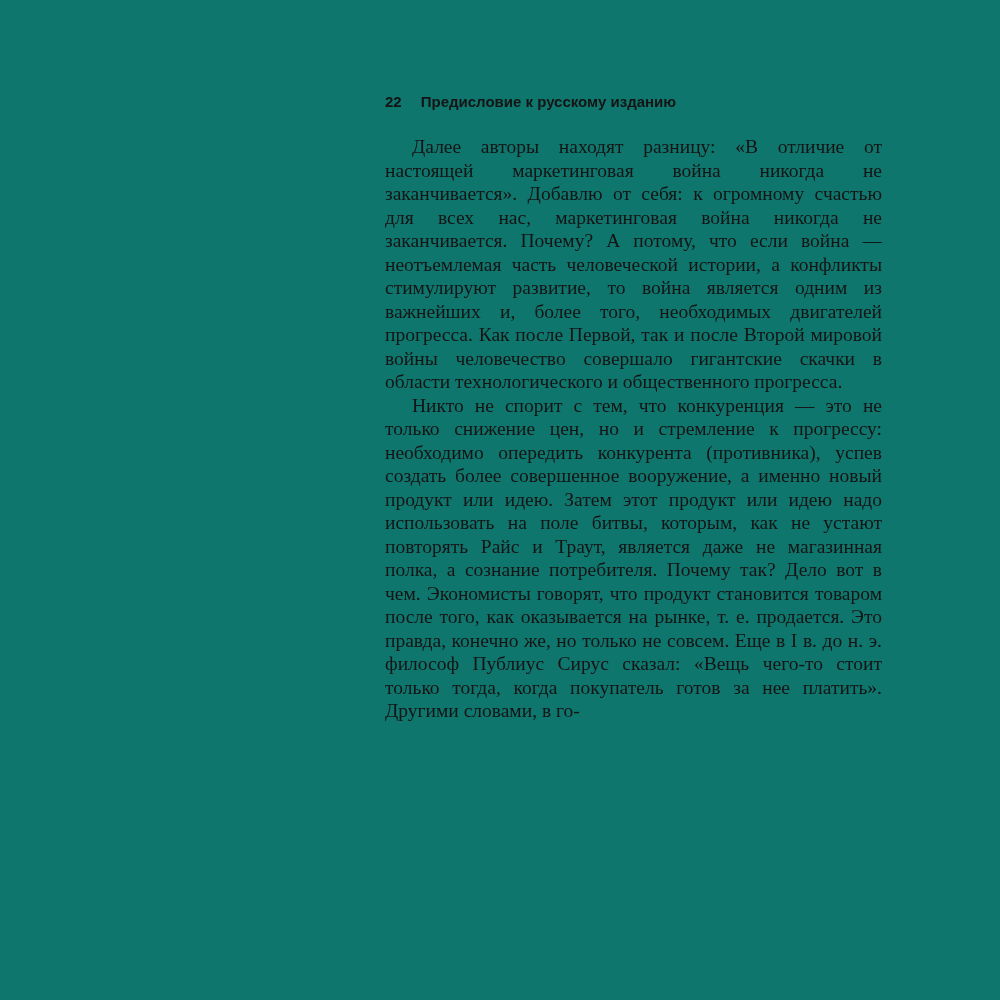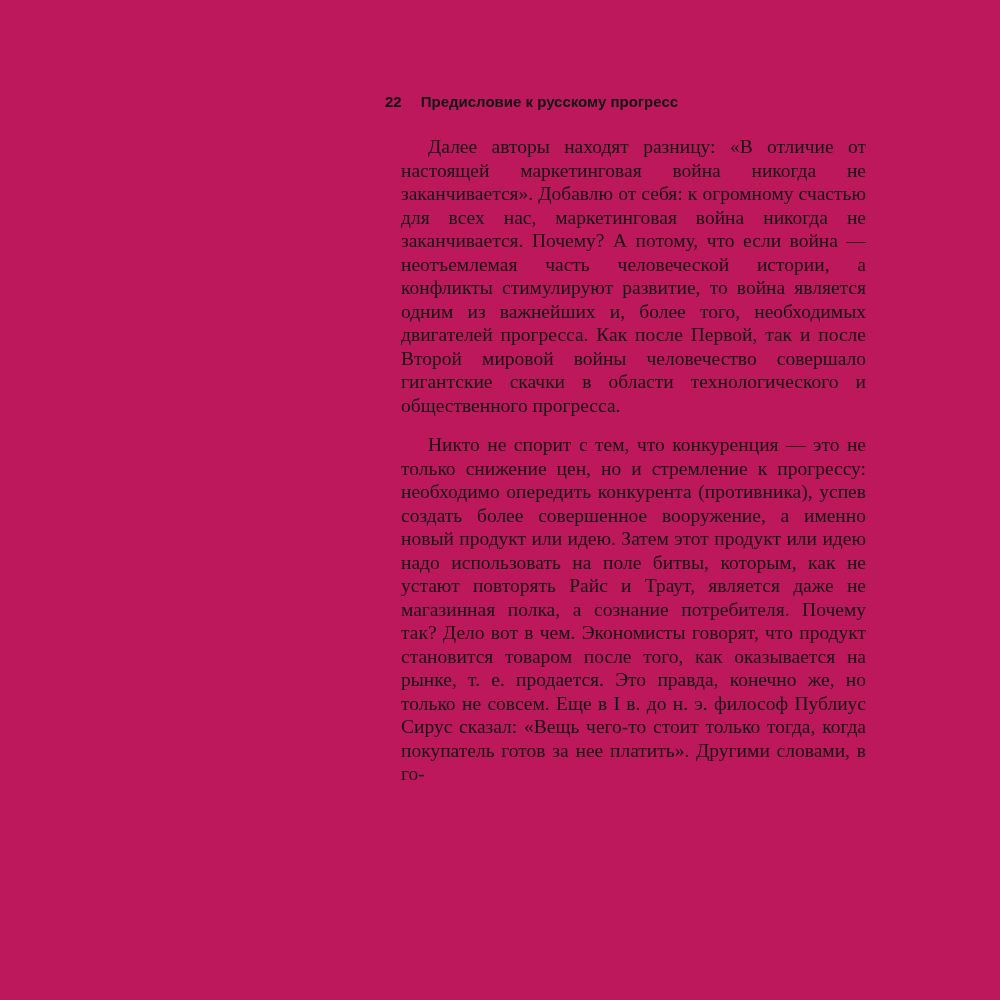--- a/index.html
+++ b/index.html
@@ -5,21 +5,21 @@
 <style>
   html, body {
     margin: 0;
     padding: 0;
     background: #ffffff;
   }
   .page {
     position: relative;
     width: 1000px;
     height: 1000px;
-    background: #be185d;
+    background: #0f766e;
     overflow: hidden;
   }
   .text-col {
     position: absolute;
     left: 385px;
     top: 93px;
     width: 497px;
   }
   .running-head {
     font-family: "Liberation Sans", sans-serif;
@@ -31,35 +31,35 @@
     gap: 19px;
     margin: 0 0 25px 0;
   }
   .page-body p {
     font-family: "Liberation Serif", serif;
     font-size: 19.5px;
     line-height: 23.5px;
     color: #141414;
     text-align: justify;
     text-indent: 27px;
-    margin: 16px;
+    margin: 0;
     padding: 0;
     hyphens: auto;
     -webkit-hyphens: auto;
   }
 </style>
 </head>
 <body>
 
 <div class="page">
   <div class="text-col">
 
     <header class="running-head">
       <span>22</span>
-      <span>Предисловие к русскому прогресс</span>
+      <span>Предисловие к русскому изданию</span>
     </header>
 
     <main class="page-body">
       <p>Далее авторы находят разницу: «В отличие от настоящей маркетинговая война никогда не заканчивается». Добавлю от себя: к огромному счастью для всех нас, маркетинговая война никогда не заканчивается. Почему? А потому, что если война — неотъемлемая часть человеческой истории, а конфликты стимулируют развитие, то война является одним из важнейших и, более того, необходимых двигателей прогресса. Как после Первой, так и после Второй мировой войны человечество совершало гигантские скачки в области технологического и общественного прогресса.</p>
       <p>Никто не спорит с тем, что конкуренция — это не только снижение цен, но и стремление к прогрессу: необходимо опередить конкурента (противника), успев создать более совершенное вооружение, а именно новый продукт или идею. Затем этот продукт или идею надо использовать на поле битвы, которым, как не устают повторять Райс и Траут, является даже не магазинная полка, а сознание потребителя. Почему так? Дело вот в чем. Экономисты говорят, что продукт становится товаром после того, как оказывается на рынке, т. е. продается. Это правда, конечно же, но только не совсем. Еще в I в. до н. э. философ Публиус Сирус сказал: «Вещь чего-то стоит только тогда, когда покупатель готов за нее платить». Другими словами, в го-</p>
     </main>
 
   </div>
 </div>
 

